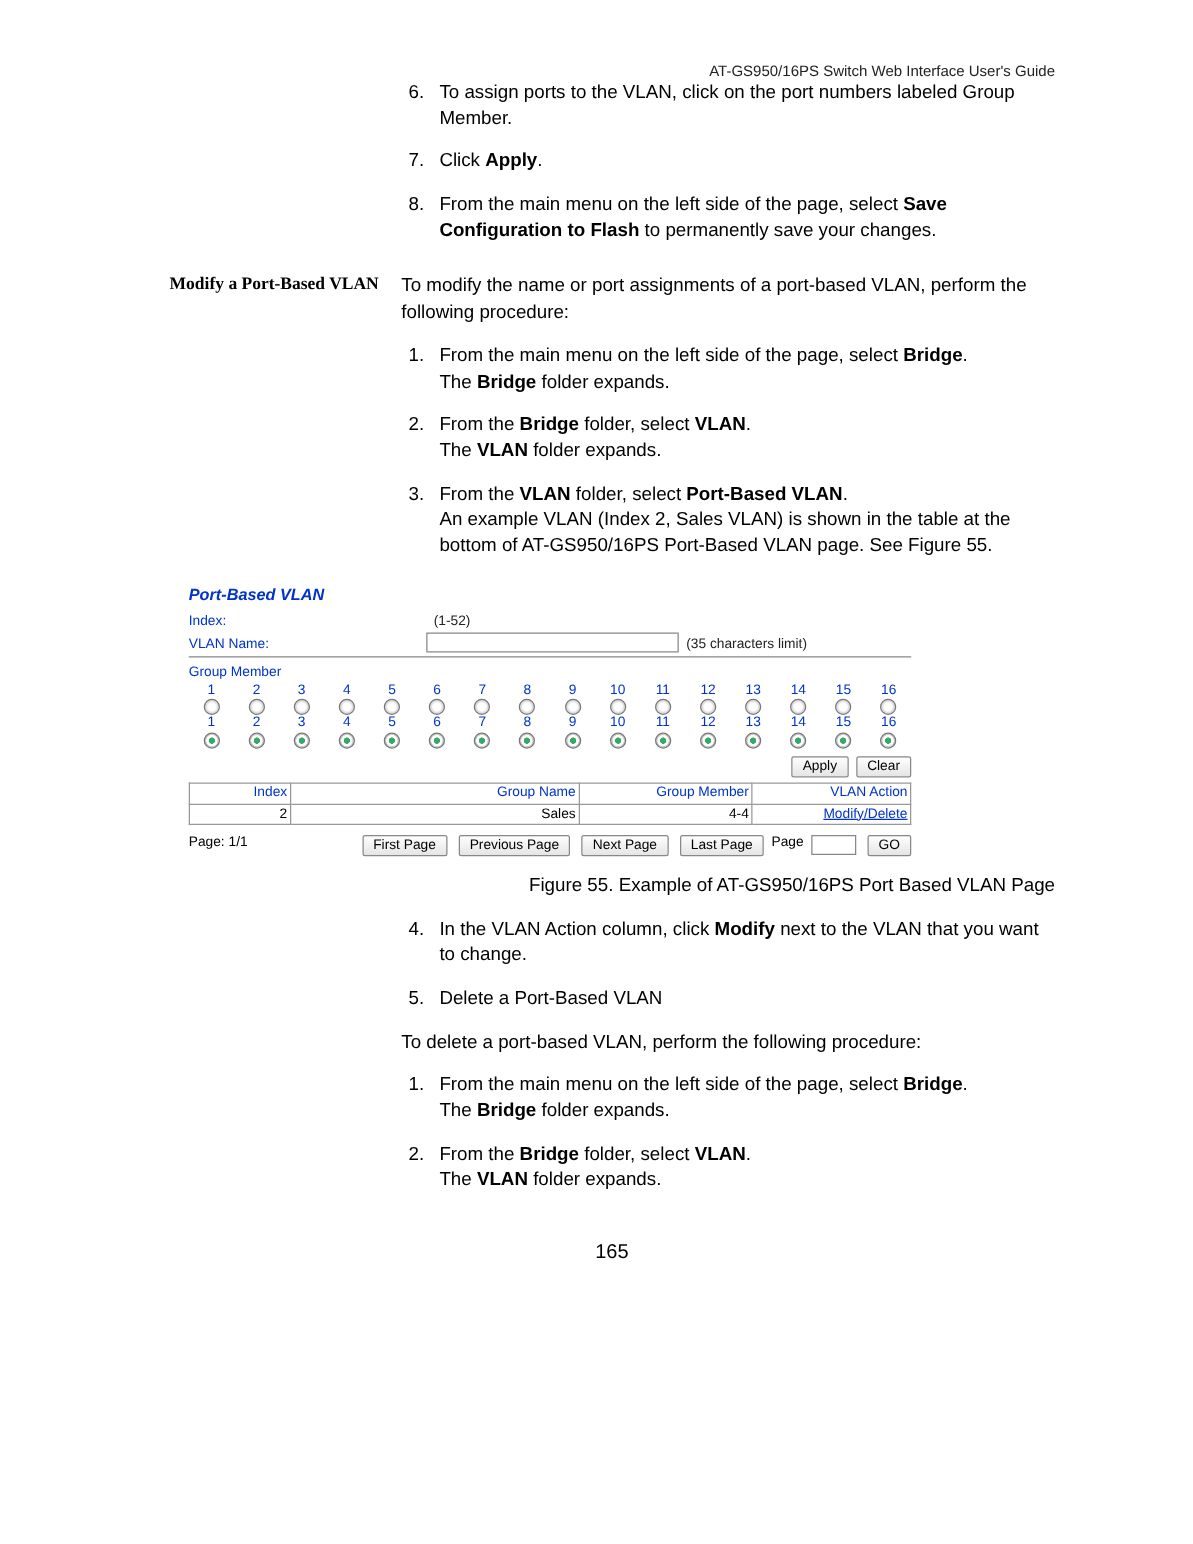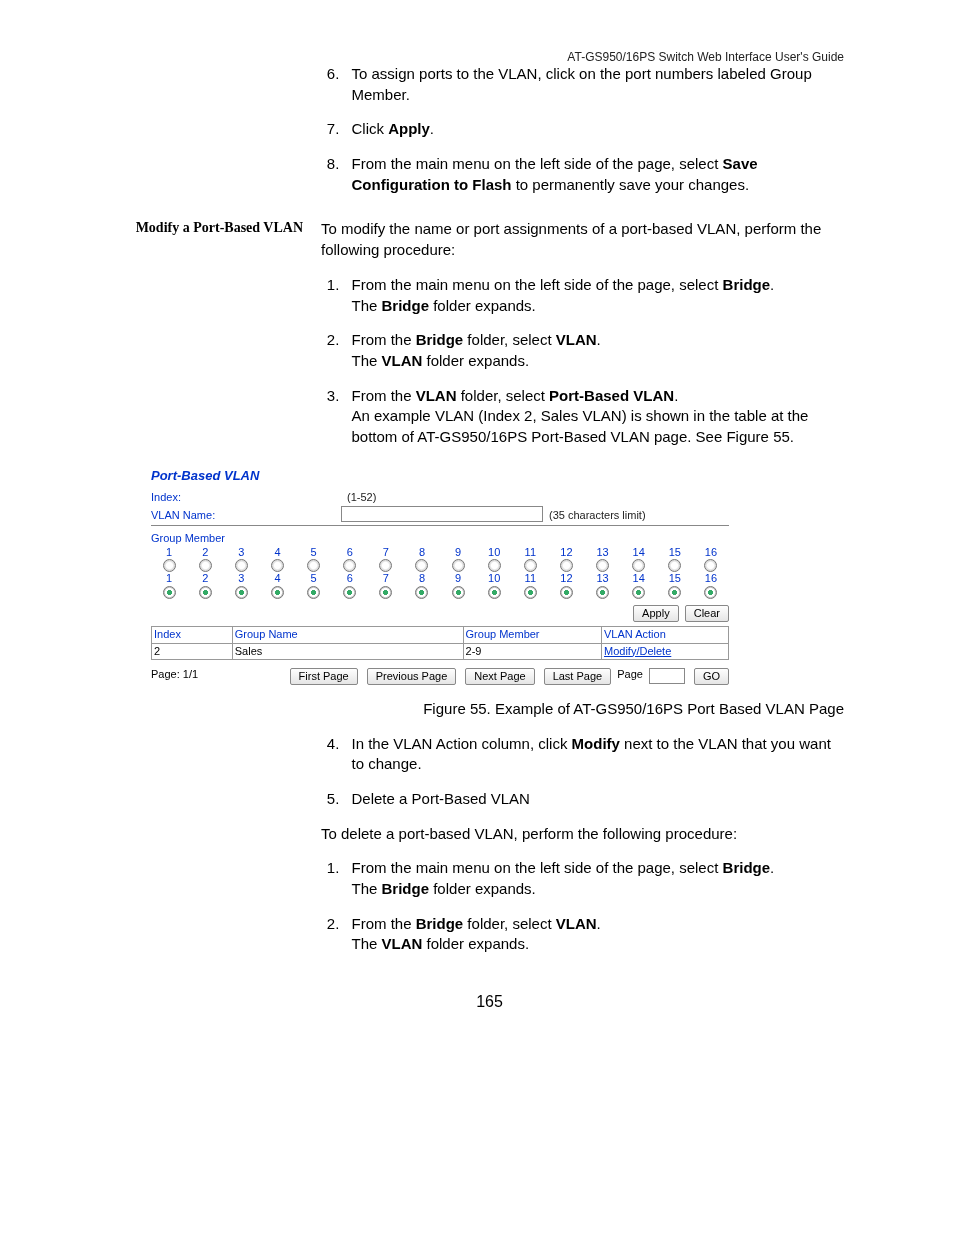--- a/index.html
+++ b/index.html
@@ -118,21 +118,21 @@
     border-radius: 2px;
     margin-left: 3px;
   }
   table.vlan-table {
     width: 100%;
     border-collapse: collapse;
     font-size: 11px;
   }
   table.vlan-table th, table.vlan-table td {
     border: 1px solid #999;
-    text-align: left;
+    text-align: right;
     padding: 1px 2px;
   }
   table.vlan-table th { color: #0033cc; font-weight: normal; }
   .link { color: #0033cc; text-decoration: underline; }
   .pager-row {
     display: flex;
     align-items: flex-start;
     margin-top: 8px;
     gap: 6px;
     font-size: 11px;
@@ -285,21 +285,21 @@
         <tbody>
             <tr>
           <th style="width:14%">Index</th>
           <th style="width:40%">Group Name</th>
           <th style="width:24%">Group Member</th>
           <th style="width:22%">VLAN Action</th>
         </tr>
         <tr>
           <td>2</td>
           <td>Sales</td>
-          <td>2-9</td>
+          <td>4-4</td>
           <td><span class="link">Modify/Delete</span></td>
         </tr>
       </tbody>
         </table>
       <div class="pager-row">
         <span class="pg-label">Page:  1/1</span>
         <span class="btn">First Page</span>
         <span class="btn">Previous Page</span>
         <span class="btn">Next Page</span>
         <span class="btn">Last Page</span>

